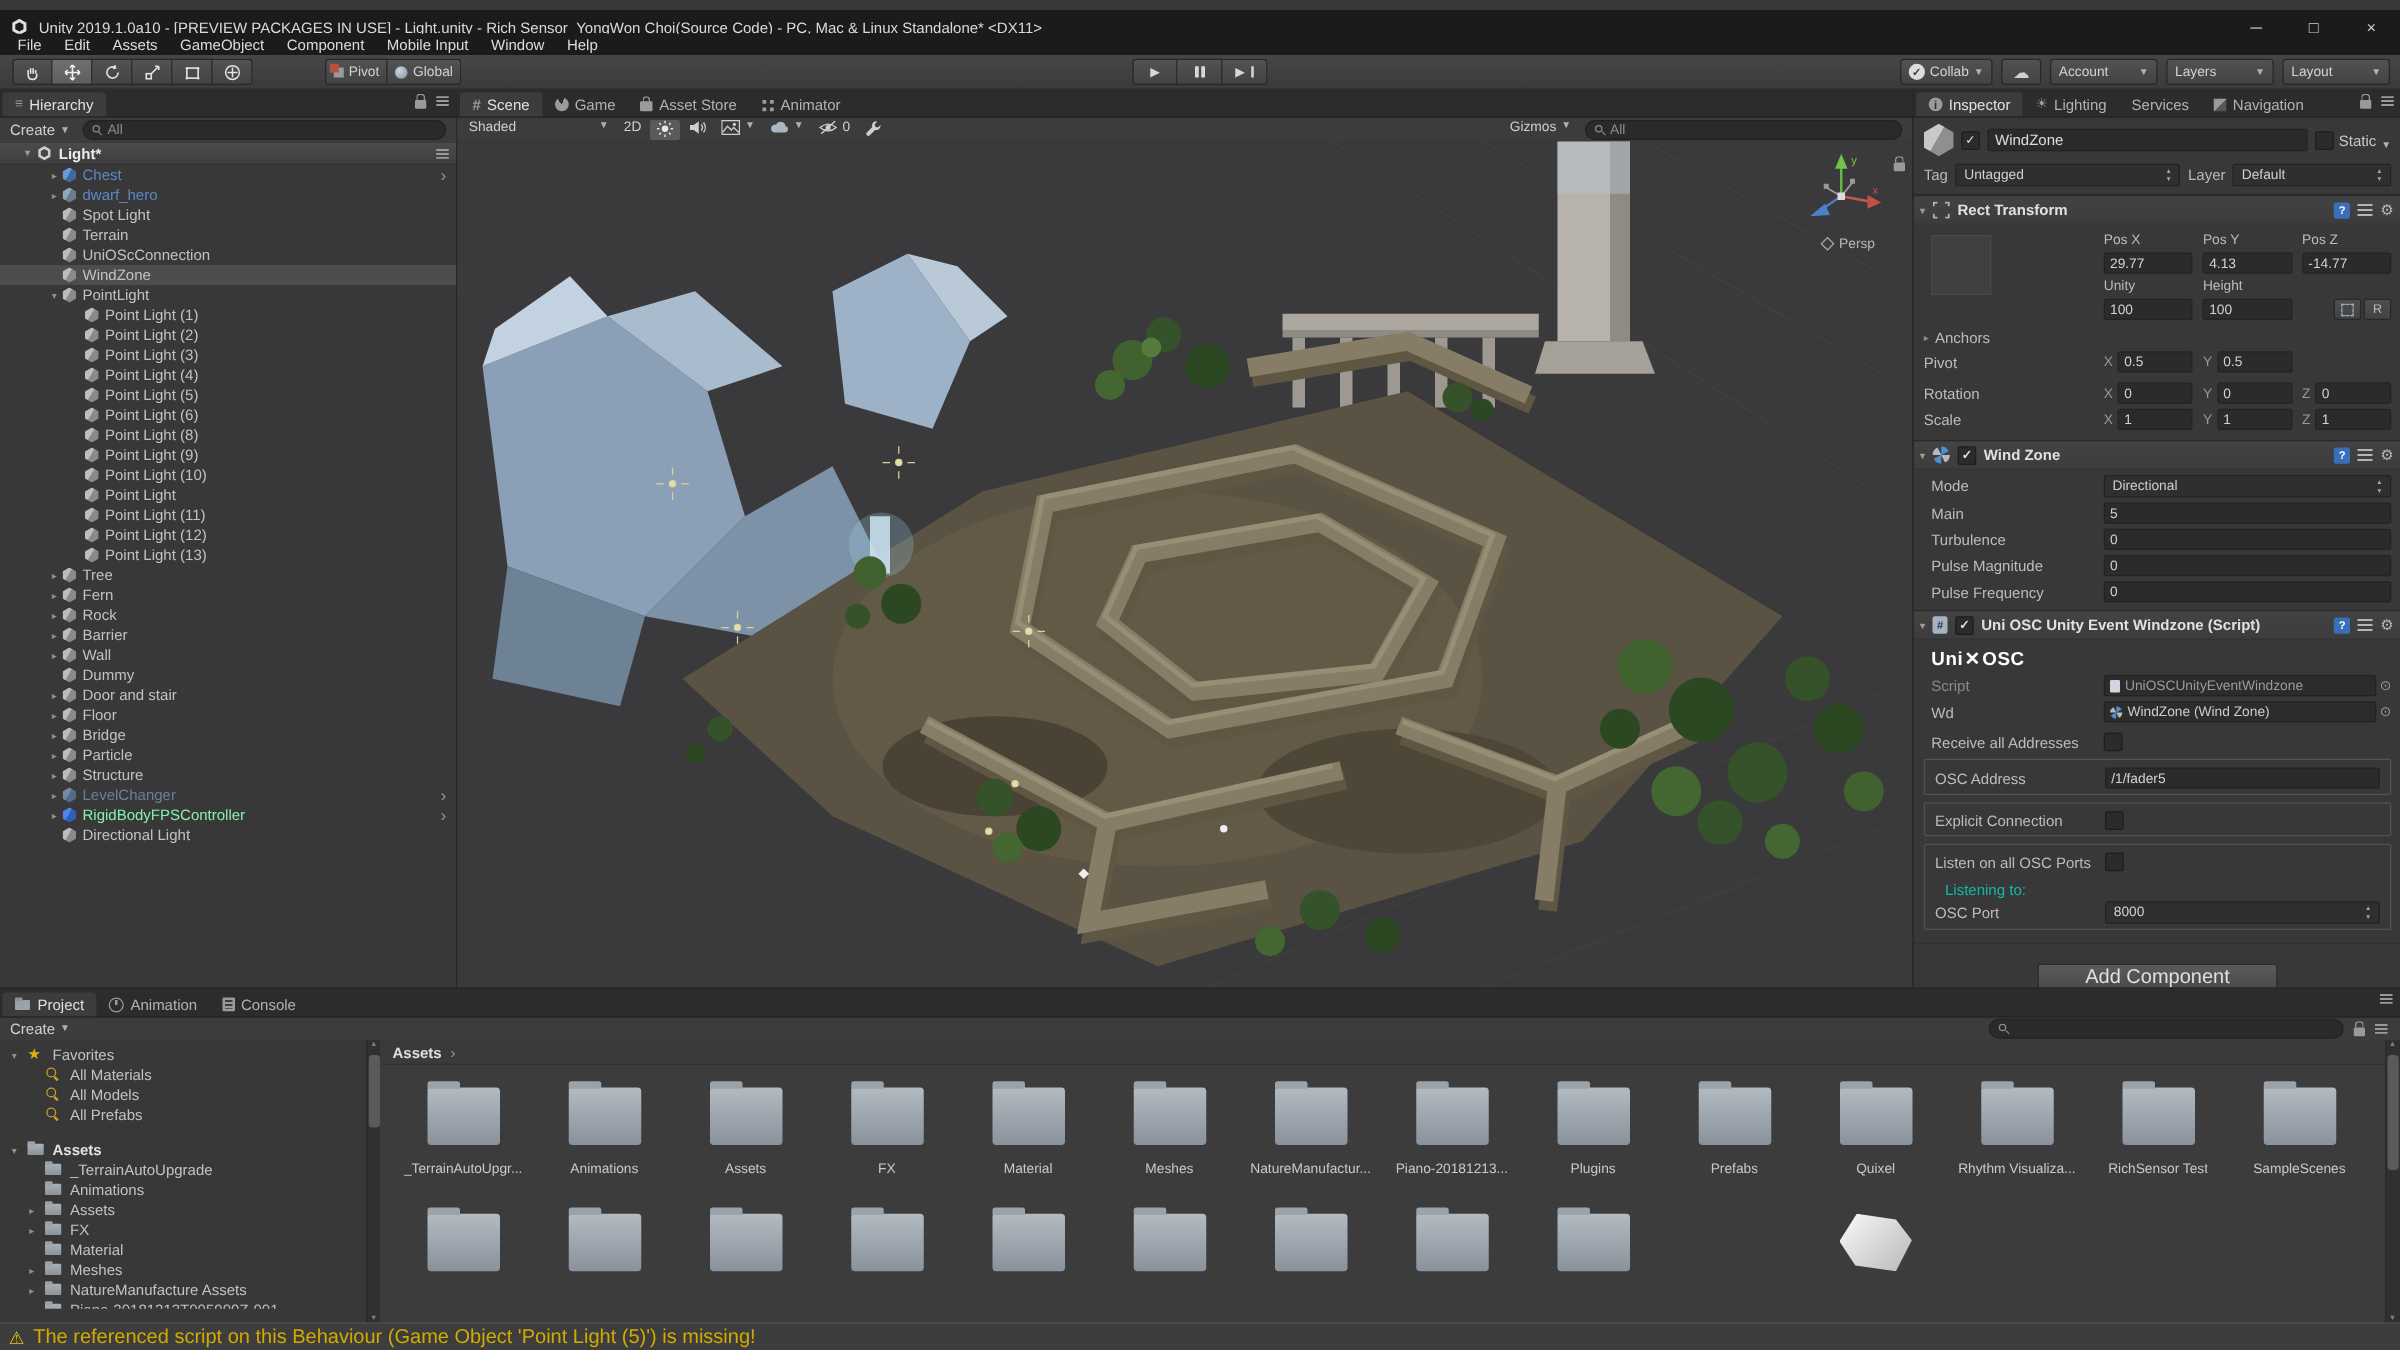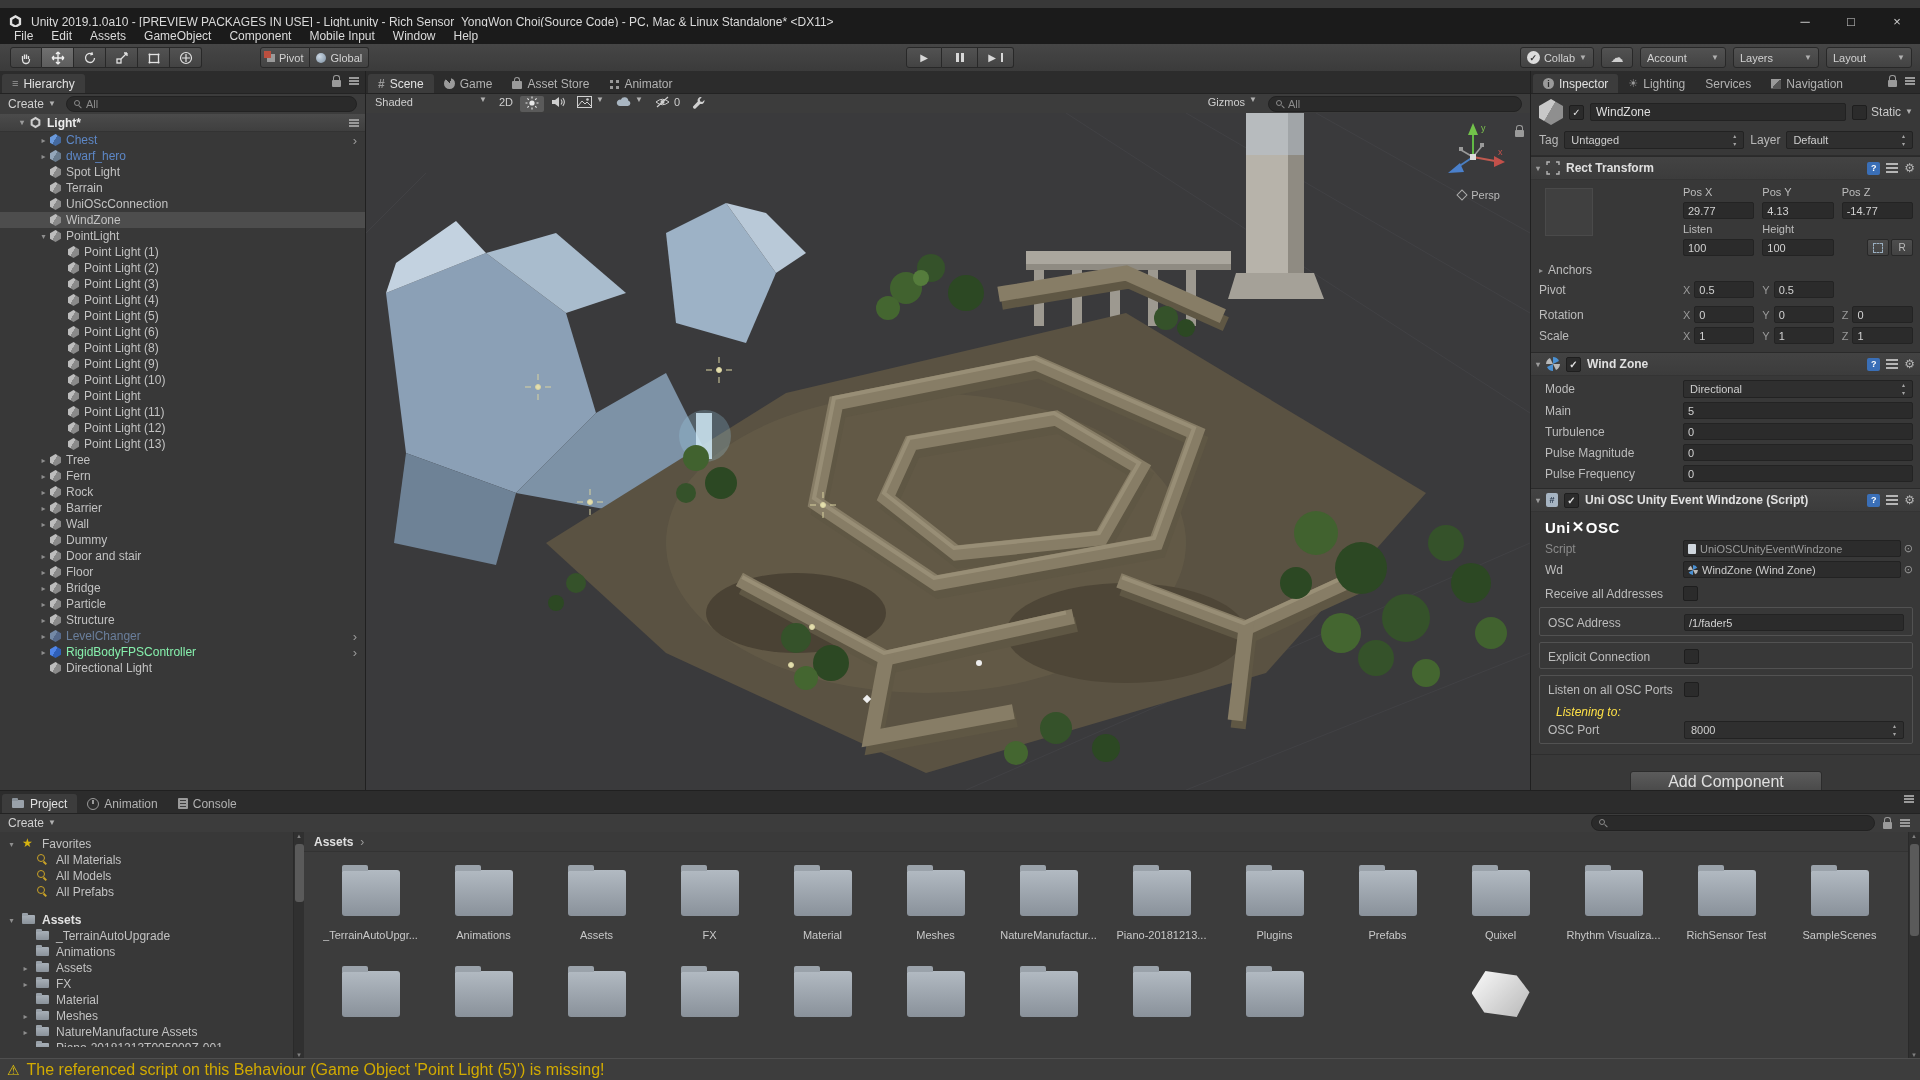--- a/index.html
+++ b/index.html
@@ -108,21 +108,21 @@
   #inspector{position:absolute;top:71px;left:1530px;width:390px;height:719px;background:#383838;border-left:1px solid #202020;}
   .insp-body{position:absolute;top:22px;left:0;right:0;bottom:0;overflow:hidden;}
   .go-header{padding:6px 8px 6px;border-bottom:1px solid #2c2c2c;}
   .go-row1{display:flex;align-items:center;gap:6px;}
   .big-cube{width:24px;height:26px;clip-path:polygon(50% 0,100% 27%,100% 73%,50% 100%,0 73%,0 27%);
             background:linear-gradient(120deg,#c9c9c9 45%,#8f8f8f 46%);flex:none;}
   .checkbox{width:13px;height:13px;background:#2b2b2b;border:1px solid #1e1e1e;border-radius:2px;flex:none;
             display:flex;align-items:center;justify-content:center;color:#e2e2e2;font-size:10px;}
   .checkbox.checked::before{content:"✓";}
   .namefield{flex:1;height:16px;background:#2b2b2b;border:1px solid #222;border-radius:2px;display:flex;align-items:center;padding:0 5px;color:#dedede;}
-  .static-wrap{display:flex;align-items:center;gap:4px;color:#c8c8c8;}
+  .static-wrap{display:flex;align-items:flex-end;gap:4px;color:#c8c8c8;}
   .go-row2{display:flex;align-items:center;gap:6px;margin-top:6px;}
   .label-sm{color:#b9b9b9;white-space:nowrap;}
   .popup{height:16px;background:#2f2f2f;border:1px solid #222;border-radius:2px;display:flex;align-items:center;
          padding:0 14px 0 6px;position:relative;color:#cfcfcf;font-size:11px;}
   .popup .dd{position:absolute;right:3px;top:3px;}
   .comp-header{height:22px;display:flex;align-items:center;gap:6px;padding:0 6px 0 5px;background:linear-gradient(#434343,#3c3c3c);
                border-top:1px solid #2a2a2a;border-bottom:1px solid #343434;font-weight:bold;color:#e0e0e0;}
   .comp-header .exp{font-size:8px;color:#9b9b9b;}
   .hdr-icons{margin-left:auto;display:flex;gap:6px;align-items:center;}
   .help-ic{width:13px;height:13px;background:#3a6fb7;border-radius:2px;color:#fff;font-size:9px;font-weight:bold;
@@ -153,21 +153,21 @@
   .flabel.dim{color:#8a8a8a;}
   .objfield{flex:1;height:15px;background:#2c2c2c;border:1px solid #222;border-radius:2px;display:flex;gap:4px;align-items:center;
             padding:0 4px;font-size:11px;color:#9b9b9b;}
   .objfield.lit{color:#cccccc;}
   .doc-ic{width:8px;height:10px;background:#cfd6dd;border-radius:1px;flex:none;}
   .wz-mini{flex:none;}
   .picker{color:#9a9a9a;font-size:11px;margin-left:3px;}
   .osc-box{border:1px solid #525252;border-radius:2px;margin:6px 8px 0 8px;padding:2px 0 4px 0;}
   .osc-box .field-row{margin-left:8px;}
   .osc-box .flabel{width:136px;}
-  .listening{margin:8px 8px 0 16px;color:#fde047;font-style:italic;}
+  .listening{margin:8px 8px 0 16px;color:#14b8a6;}
   .comp-end{height:1px;background:#2e2e2e;margin-top:10px;}
   .add-comp{display:block;margin:16px auto 0;width:190px;height:21px;background:linear-gradient(#5b5b5b,#484848);
             border:1px solid #2c2c2c;border-radius:3px;color:#e0e0e0;text-align:center;line-height:20px;font-size:16px;}
 
   
   #project{position:absolute;top:790px;left:0;width:1920px;height:268px;background:#383838;border-top:1px solid #202020;}
   .proj-toolbar{height:18px;background:#3c3c3c;border-bottom:1px solid #2e2e2e;display:flex;align-items:center;padding:0 4px;gap:6px;}
   .proj-body{position:absolute;top:41px;left:0;right:0;bottom:0;}
   .ptree{position:absolute;left:0;top:0;bottom:12px;width:293px;overflow:hidden;padding-top:4px;background:#383838;}
   .p-row{height:16px;display:flex;align-items:center;gap:5px;padding-left:6px;white-space:nowrap;}
@@ -877,21 +877,21 @@
           <span class="glabel" data-name="pos-x-label">Pos X</span>
           <span class="glabel" data-name="pos-y-label">Pos Y</span>
           <span class="glabel" data-name="pos-z-label">Pos Z</span>
         </div>
         <div class="grid3">
           <span class="fval" data-name="pos-x-field">29.77</span>
           <span class="fval" data-name="pos-y-field">4.13</span>
           <span class="fval" data-name="pos-z-field">-14.77</span>
         </div>
         <div class="grid3">
-          <span class="glabel" data-name="width-label">Listen</span>
+          <span class="glabel" data-name="width-label">Unity</span>
           <span class="glabel" data-name="height-label">Height</span>
           <span></span>
         </div>
         <div class="grid3">
           <span class="fval" data-name="width-field">100</span>
           <span class="fval" data-name="height-field">100</span>
           <span class="whbtns">
             <span class="mini-btn" data-name="blueprint-mode-button">
                 <span class="bp-ic" data-name="blueprint-icon"></span>
               </span>

